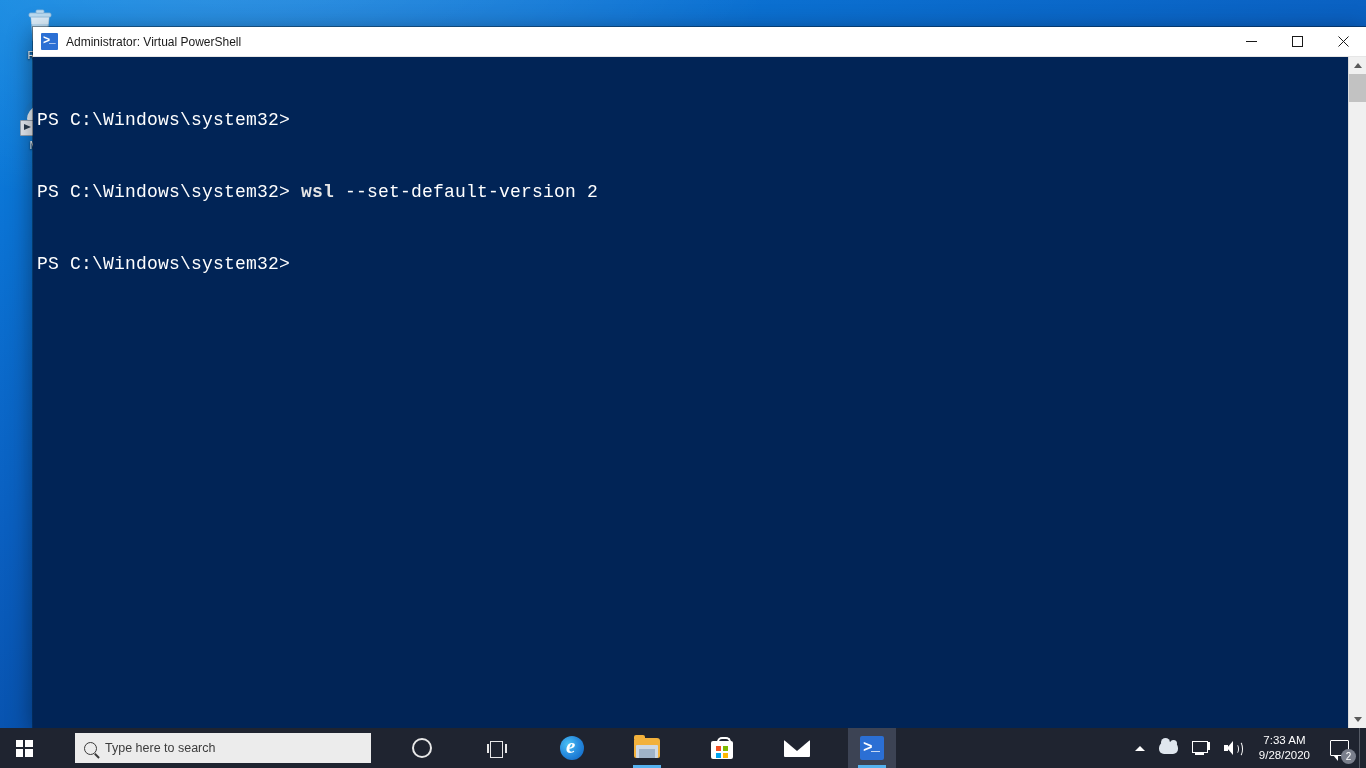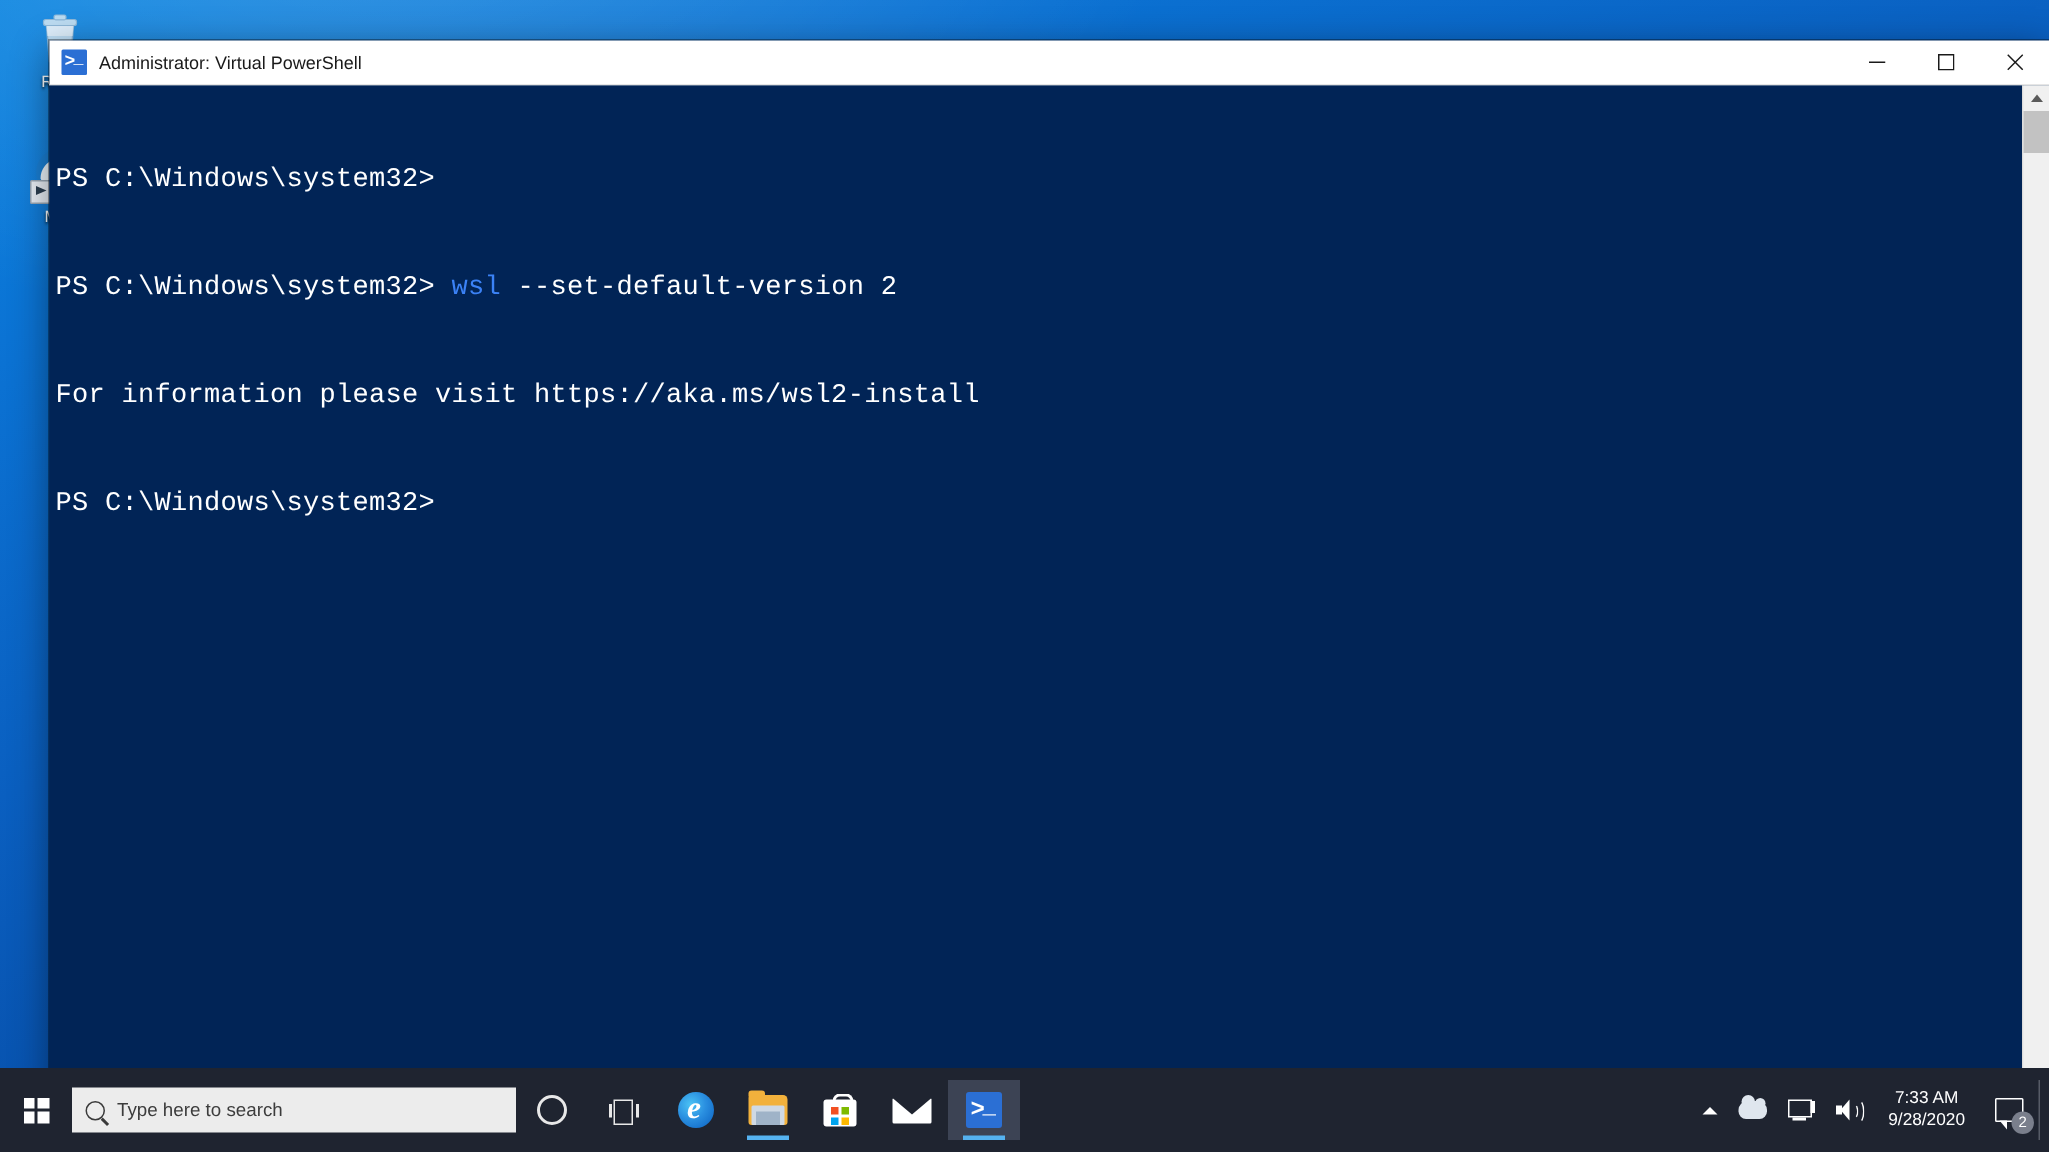--- a/index.html
+++ b/index.html
@@ -161,21 +161,21 @@
     padding: 3px 0 0 4px;
     font-family: "Liberation Mono", "DejaVu Sans Mono", monospace;
     font-size: 18px;
     line-height: 24px;
     color: #ffffff;
     white-space: pre;
     overflow: hidden;
     letter-spacing: 0.2px;
   }
   .console-line { white-space: pre; }
-  .tok-cmd { color: #3b82f6; }
+  .tok-cmd { color: #e5e5e5; font-weight: bold; }
   .tok-param { color: #ffffff; }
   .tok-plain { color: #ffffff; }
 
   
   #ps-scrollbar {
     flex: 0 0 17px;
     background: #f0f0f0;
     display: flex;
     flex-direction: column;
     border-left: 1px solid #dcdcdc;
@@ -209,25 +209,26 @@
   }
   .arrow-up { border-bottom: 5px solid #5a5a5a; }
   .arrow-down { border-top: 5px solid #5a5a5a; }
 
   
   #taskbar {
     position: absolute;
     left: 0;
     bottom: 0;
     width: 1366px;
-    height: 56px;
+    height: 40px;
     background: #1f2430;
     display: flex;
     align-items: center;
     z-index: 50;
+    gap: 27px;
   }
 
   #start-button {
     width: 48px;
     height: 40px;
     display: flex;
     align-items: center;
     justify-content: center;
     flex: 0 0 48px;
   }
@@ -644,21 +645,20 @@
               <line x1="10.5" y1="0.5" x2="0.5" y2="10.5" stroke="#1a1a1a" stroke-width="1"></line>
             </svg>
         </div>
       </div>
     </div>
 
     <div id="ps-body">
       <div id="ps-console">
         <div class="console-line">PS C:\Windows\system32&gt;</div>
         <div class="console-line"><span class="tok-plain">PS C:\Windows\system32&gt; </span><span class="tok-cmd">wsl</span><span class="tok-param"> --set-default-version</span><span class="tok-plain"> 2</span></div>
-        <div class="console-line">For information please visit https://aka.ms/wsl2-install</div>
         <div class="console-line">PS C:\Windows\system32&gt;</div>
       </div>
 
       <div id="ps-scrollbar">
         <div class="sb-btn">
             <span class="arrow-up"></span>
           </div>
         <div id="sb-track">
           <div id="sb-thumb"></div>
         </div>

